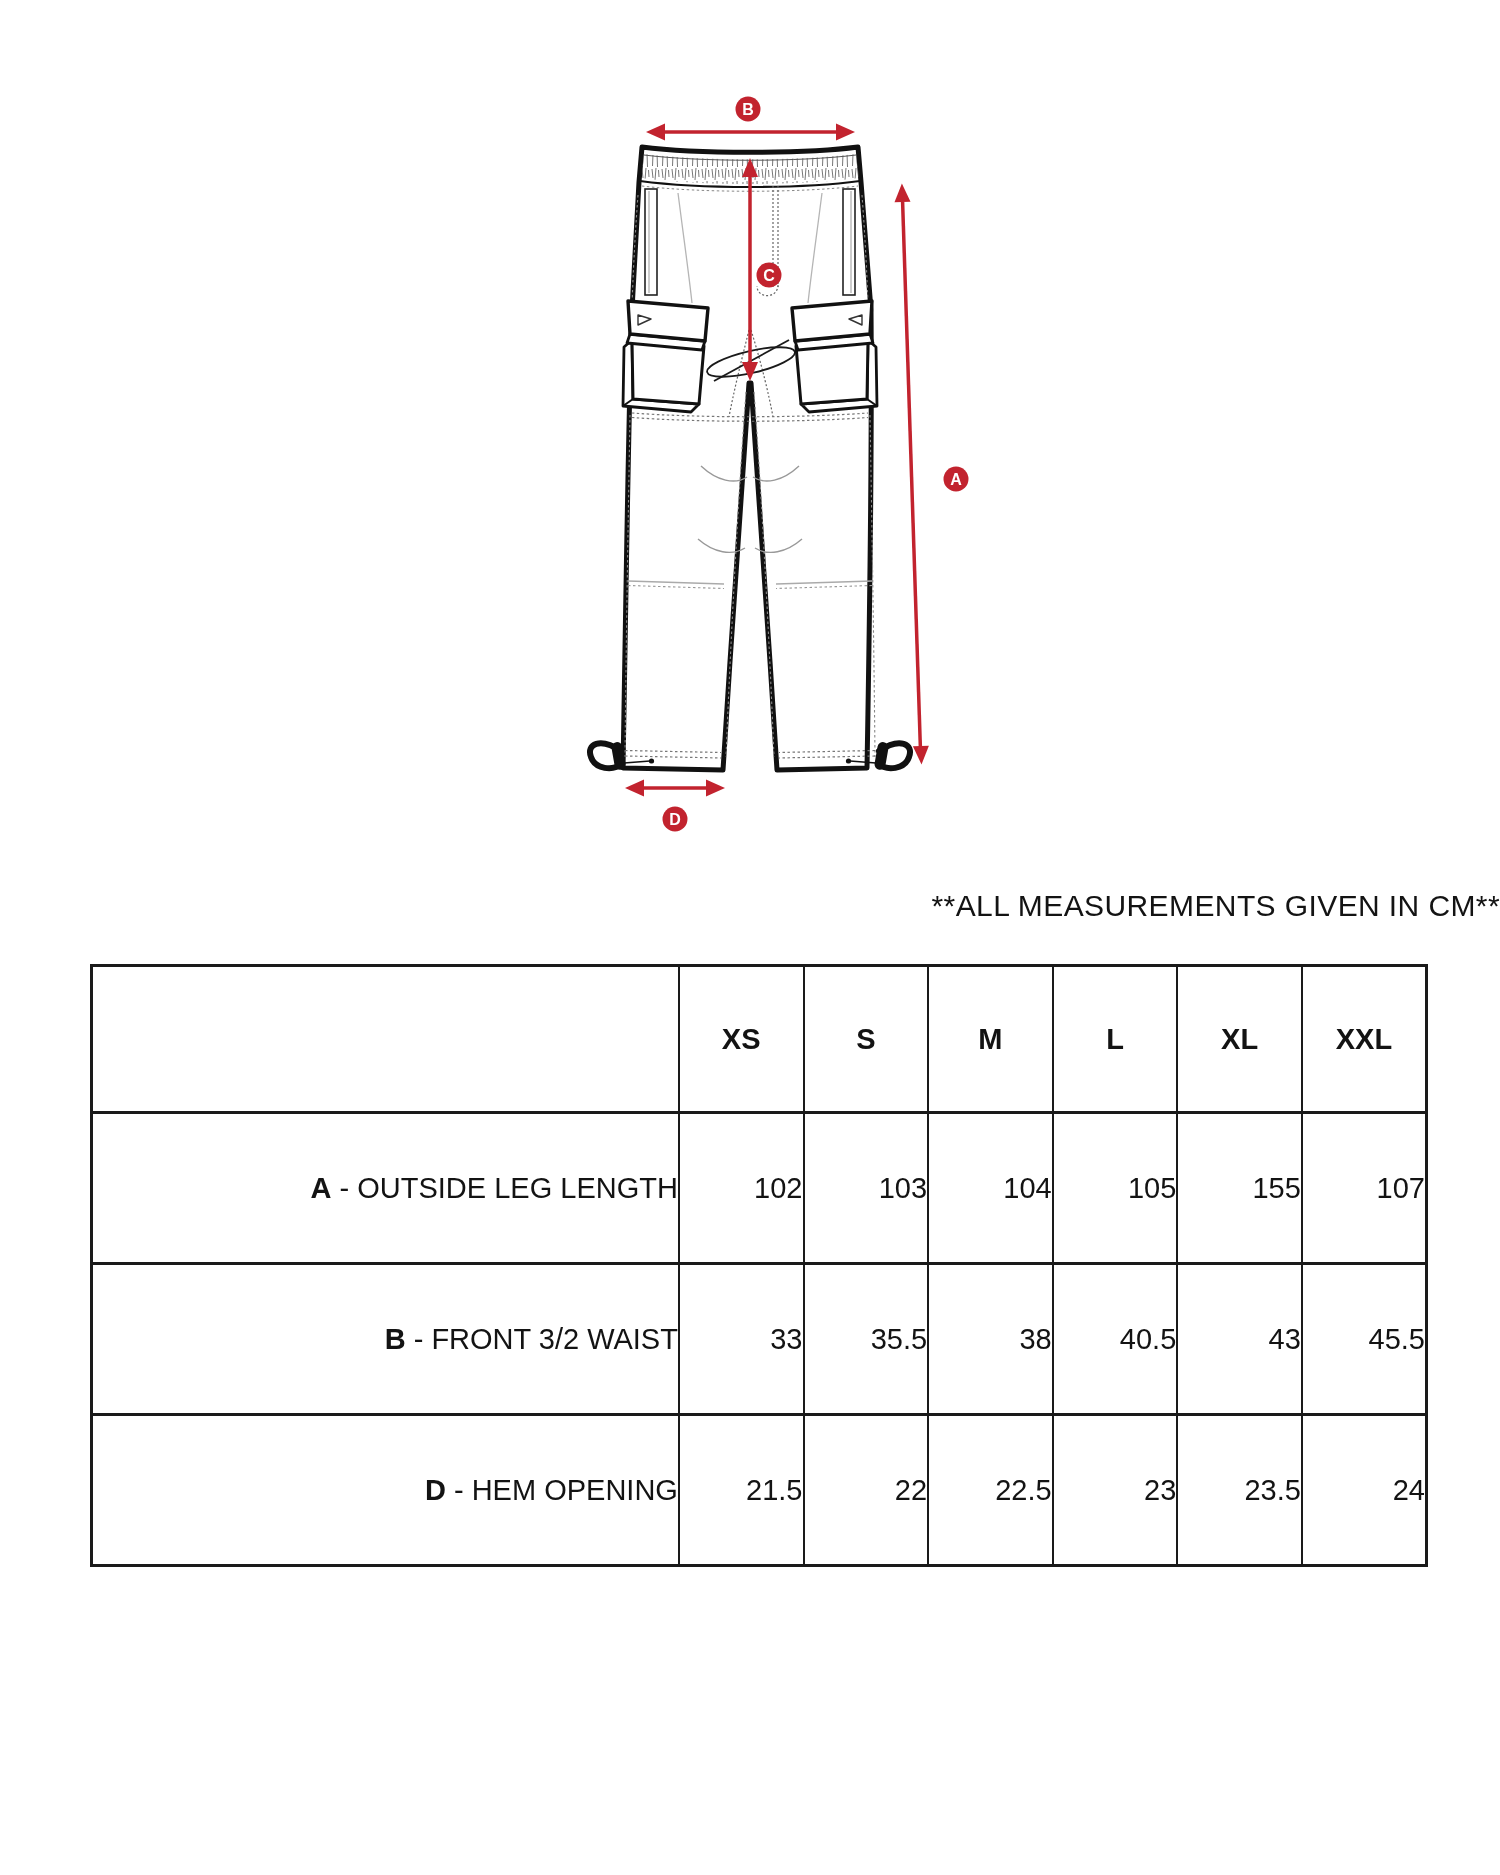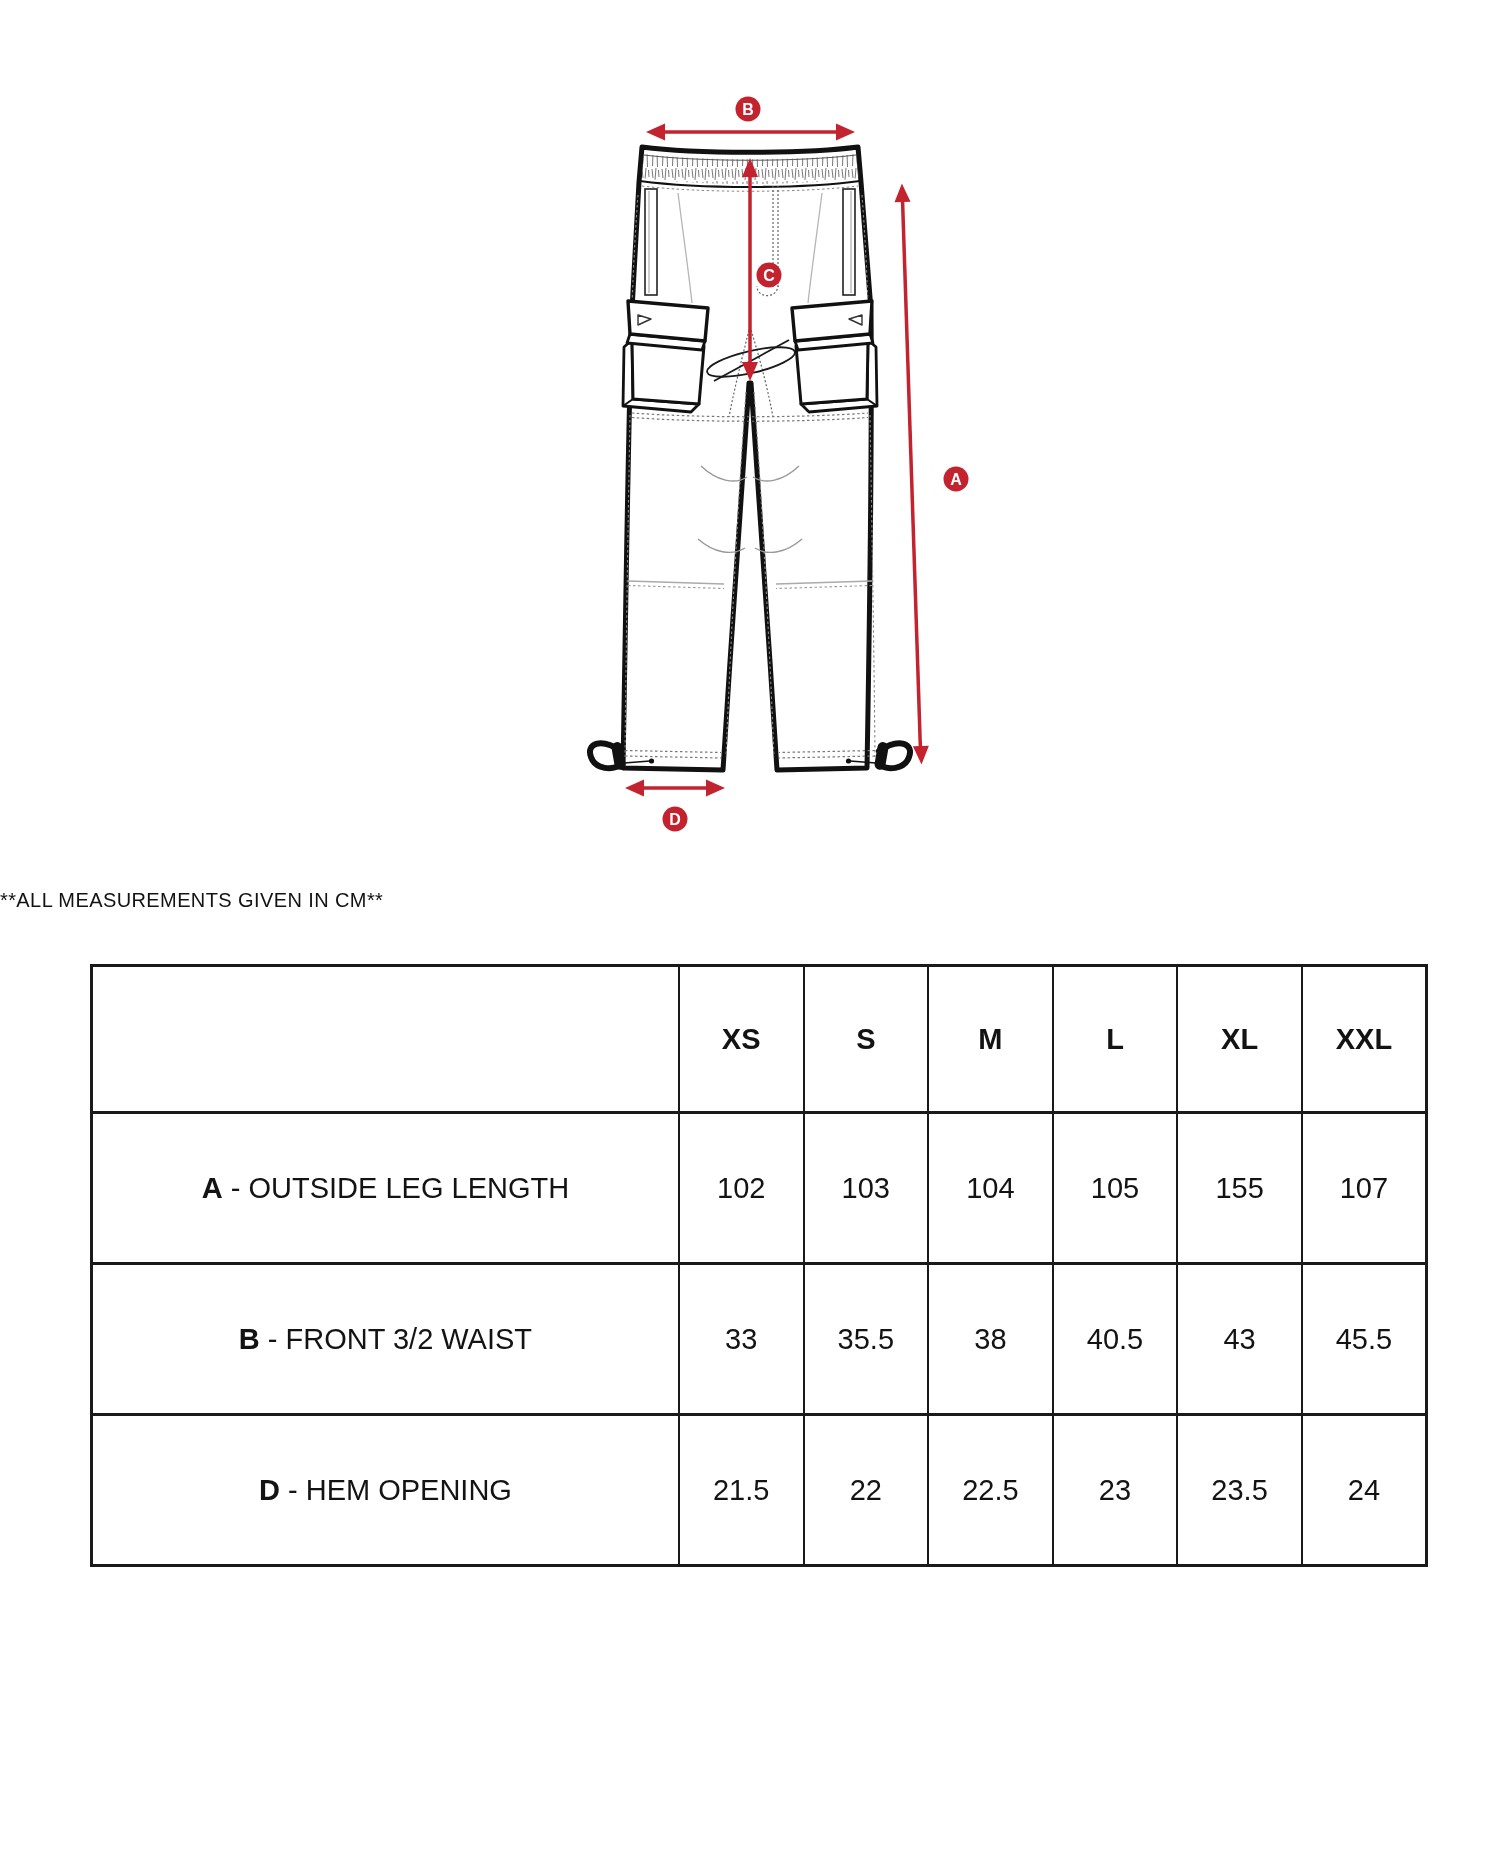--- a/index.html
+++ b/index.html
@@ -4,34 +4,34 @@
 <style>
   * { margin:0; padding:0; box-sizing:border-box; }
   html,body { background:#fff; }
   body {
     width:1500px; height:1875px; position:relative;
     font-family:"Liberation Sans", sans-serif; color:#111;
   }
   .diagram-wrap { position:absolute; left:420px; top:50px; width:620px; height:830px; }
   .note {
     position:absolute; left:0; top:889px; width:1500px;
-    text-align:left; font-size:20px; letter-spacing:0.4px; color:#131313;
+    text-align:right; font-size:30px; letter-spacing:0.4px; color:#131313;
   }
   table.size-table {
     position:absolute; left:90px; top:964px; width:1338px;
     border-collapse:collapse; table-layout:fixed;
     border:3px solid #1a1a1a;
   }
   .size-table th, .size-table td {
     border:2px solid #1a1a1a; border-top-width:3px; border-bottom-width:3px;
     text-align:center; vertical-align:middle;
     font-size:29px; color:#131313; background:#fff;
   }
   .size-table thead th { height:147px; font-weight:bold;margin-left:28px; }
-  .size-table tbody td { height:151px; }
+  .size-table tbody td { height:151px;text-align:right; }
   .size-table td.val { font-weight:normal; }
   .size-table td.lbl { font-weight:normal; }
   .size-table td.lbl b { font-weight:bold; }
 </style>
 </head>
 <body>
 
 <div class="diagram-wrap">
 <svg width="620" height="830" viewBox="420 50 620 830" xmlns="http://www.w3.org/2000/svg">
   <defs>

